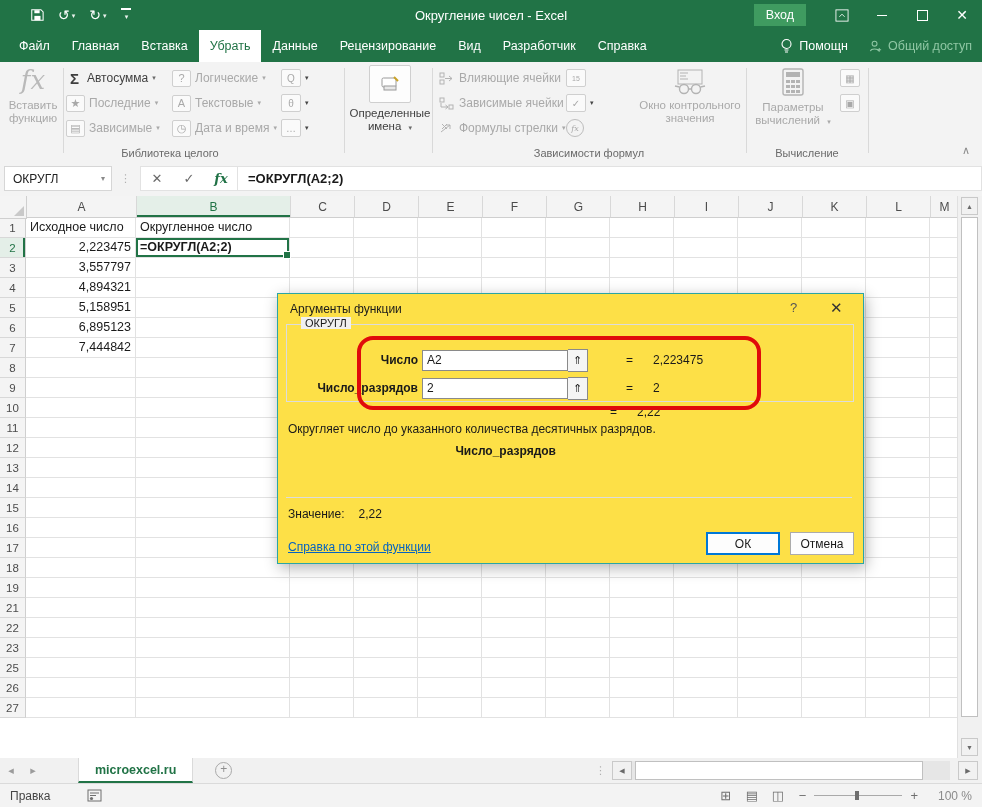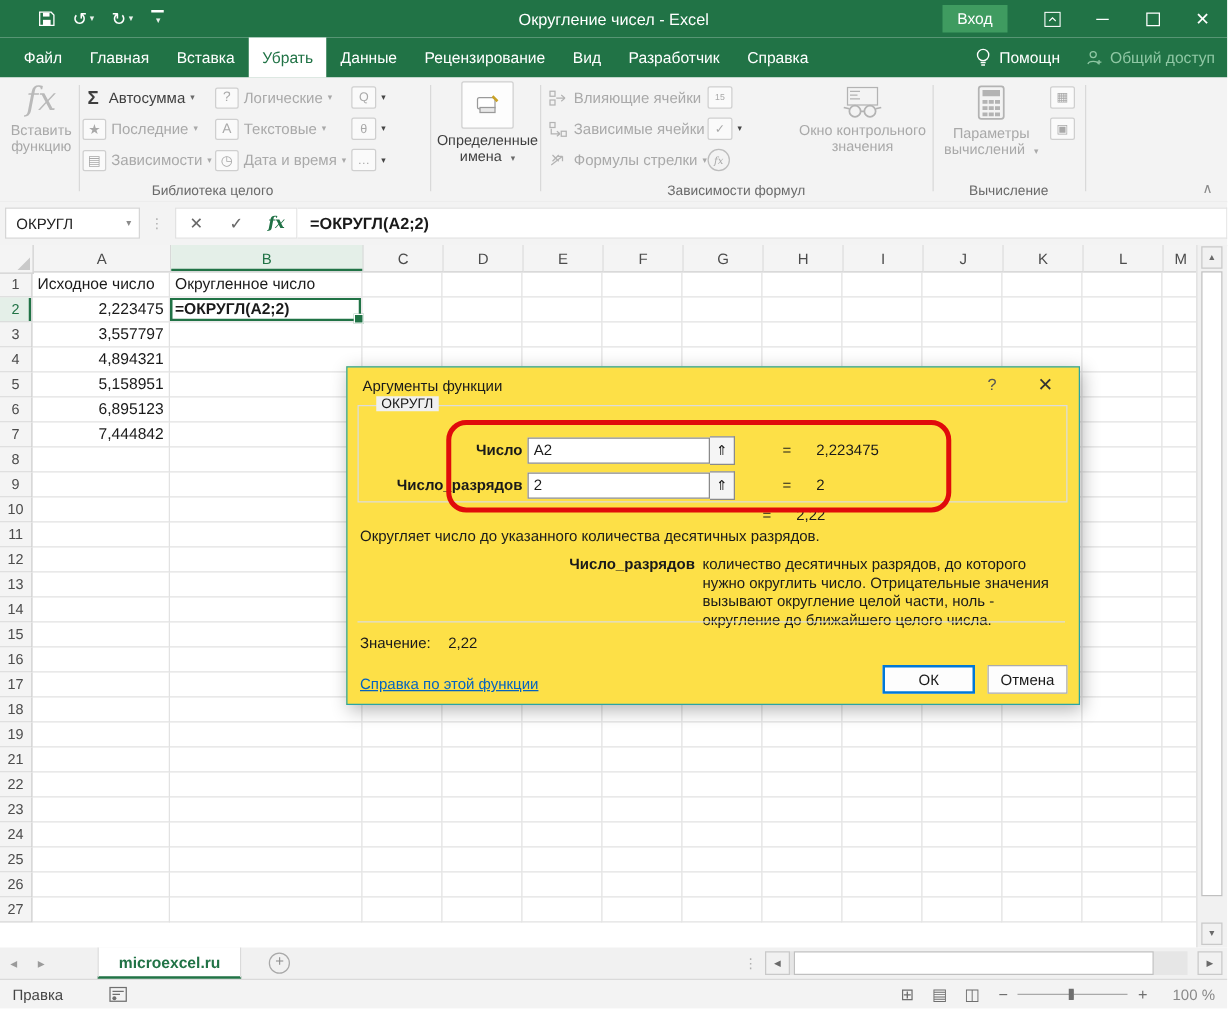--- a/index.html
+++ b/index.html
@@ -248,21 +248,21 @@
         <span>Автосумма</span>
           <span class="caret" style="color:#6a6a6a;">▾</span>
       </div>
       <div class="rbtn dis">
         <span class="ric">★</span>
         <span>Последние</span>
           <span class="caret">▾</span>
       </div>
       <div class="rbtn dis">
         <span class="ric">▤</span>
-        <span>Зависимости</span>
+        <span>Зависимые</span>
           <span class="caret">▾</span>
       </div>
     </div>
     <div class="rcol" style="left:172px;">
       <div class="rbtn dis">
         <span class="ric">?</span>
         <span>Логические</span>
           <span class="caret">▾</span>
       </div>
       <div class="rbtn dis">
@@ -777,36 +777,20 @@
         <div class="cell" style="width: 64px;"></div>
         <div class="cell" style="width: 64px;"></div>
         <div class="cell" style="width: 64px;"></div>
         <div class="cell" style="width: 64px;"></div>
         <div class="cell" style="width: 64px;"></div>
         <div class="cell" style="width: 64px;"></div>
         <div class="cell" style="width: 64px;"></div>
         <div class="cell" style="width: 28px;"></div>
       </div>
       <div class="grow">
-        <div class="rowh">24</div>
-        <div class="cell" style="width: 110px;"></div>
-        <div class="cell" style="width: 154px;"></div>
-        <div class="cell" style="width: 64px;"></div>
-        <div class="cell" style="width: 64px;"></div>
-        <div class="cell" style="width: 64px;"></div>
-        <div class="cell" style="width: 64px;"></div>
-        <div class="cell" style="width: 64px;"></div>
-        <div class="cell" style="width: 64px;"></div>
-        <div class="cell" style="width: 64px;"></div>
-        <div class="cell" style="width: 64px;"></div>
-        <div class="cell" style="width: 64px;"></div>
-        <div class="cell" style="width: 64px;"></div>
-        <div class="cell" style="width: 28px;"></div>
-      </div>
-      <div class="grow">
         <div class="rowh">25</div>
         <div class="cell" style="width: 110px;"></div>
         <div class="cell" style="width: 154px;"></div>
         <div class="cell" style="width: 64px;"></div>
         <div class="cell" style="width: 64px;"></div>
         <div class="cell" style="width: 64px;"></div>
         <div class="cell" style="width: 64px;"></div>
         <div class="cell" style="width: 64px;"></div>
         <div class="cell" style="width: 64px;"></div>
         <div class="cell" style="width: 64px;"></div>
@@ -918,21 +902,20 @@
     </div>
 
     <div class="red-annotation"></div>
 
     <div class="dlg-eqline">
       <span>=</span><span class="v">2,22</span>
     </div>
     <div class="dlg-desc">Округляет число до указанного количества десятичных разрядов.</div>
     <div class="dlg-param">
       <span class="pname">Число_разрядов</span>
-      <span class="pdesc">количество десятичных разрядов, до которого нужно округлить число. Отрицательные значения вызывают округление целой части, ноль - округление до ближайшего целого числа.</span>
     </div>
     <div class="dlg-hr"></div>
     <div class="dlg-value">
       <span>Значение:</span><span class="v">2,22</span>
     </div>
     <a class="dlg-link">Справка по этой функции</a>
     <button class="btn-ok">ОК</button>
     <button class="btn-cancel">Отмена</button>
   </div>
 

